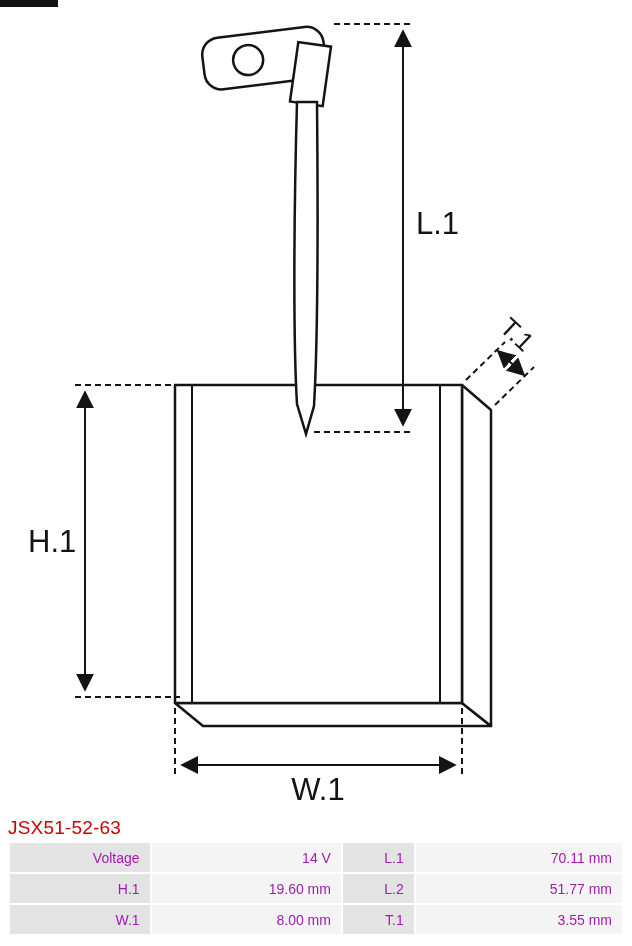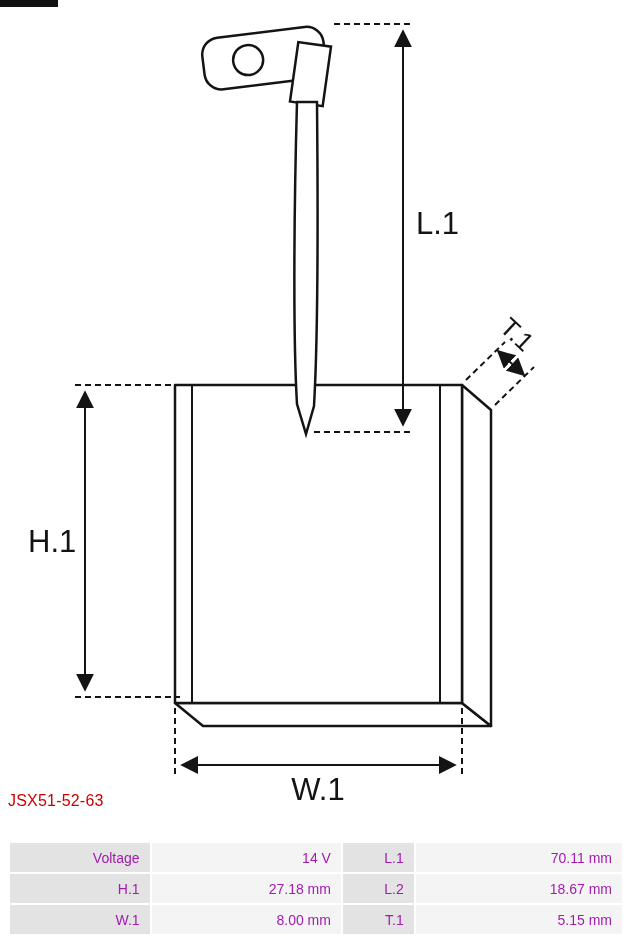--- a/index.html
+++ b/index.html
@@ -11,22 +11,22 @@
   }
   .top-strip {
     position: absolute; top: 0; left: 0;
     width: 58px; height: 7px; background: #111;
   }
   .diagram-wrap {
     position: absolute; top: 8px; left: 0;
     width: 632px; height: 798px;
   }
   .part-number {
-    position: absolute; top: 789px; left: 8px;
-    font-size: 16px; line-height: 24px;
+    position: absolute; top: 816px; left: 8px;
+    font-size: 19px; line-height: 24px;
     color: #cc0000; letter-spacing: 0.2px;
   }
   table.spec-table {
     position: absolute; top: 841px; left: 8px;
     width: 616px;
     border-collapse: collapse;
     font-size: 14px; color: #a21caf;
     border: 1px solid #d9d9d9;
   }
   table.spec-table td {
@@ -120,24 +120,24 @@
   </colgroup>
   <tbody>
     <tr>
       <td class="lbl">Voltage</td>
       <td class="val">14 V</td>
       <td class="lbl">L.1</td>
       <td class="val">70.11 mm</td>
     </tr>
     <tr>
       <td class="lbl">H.1</td>
-      <td class="val">27.18 mm</td>
+      <td class="val">19.60 mm</td>
       <td class="lbl">L.2</td>
-      <td class="val">18.67 mm</td>
+      <td class="val">51.77 mm</td>
     </tr>
     <tr>
       <td class="lbl">W.1</td>
       <td class="val">8.00 mm</td>
       <td class="lbl">T.1</td>
-      <td class="val">5.15 mm</td>
+      <td class="val">3.55 mm</td>
     </tr>
   </tbody>
 </table>
 
 </body></html>

